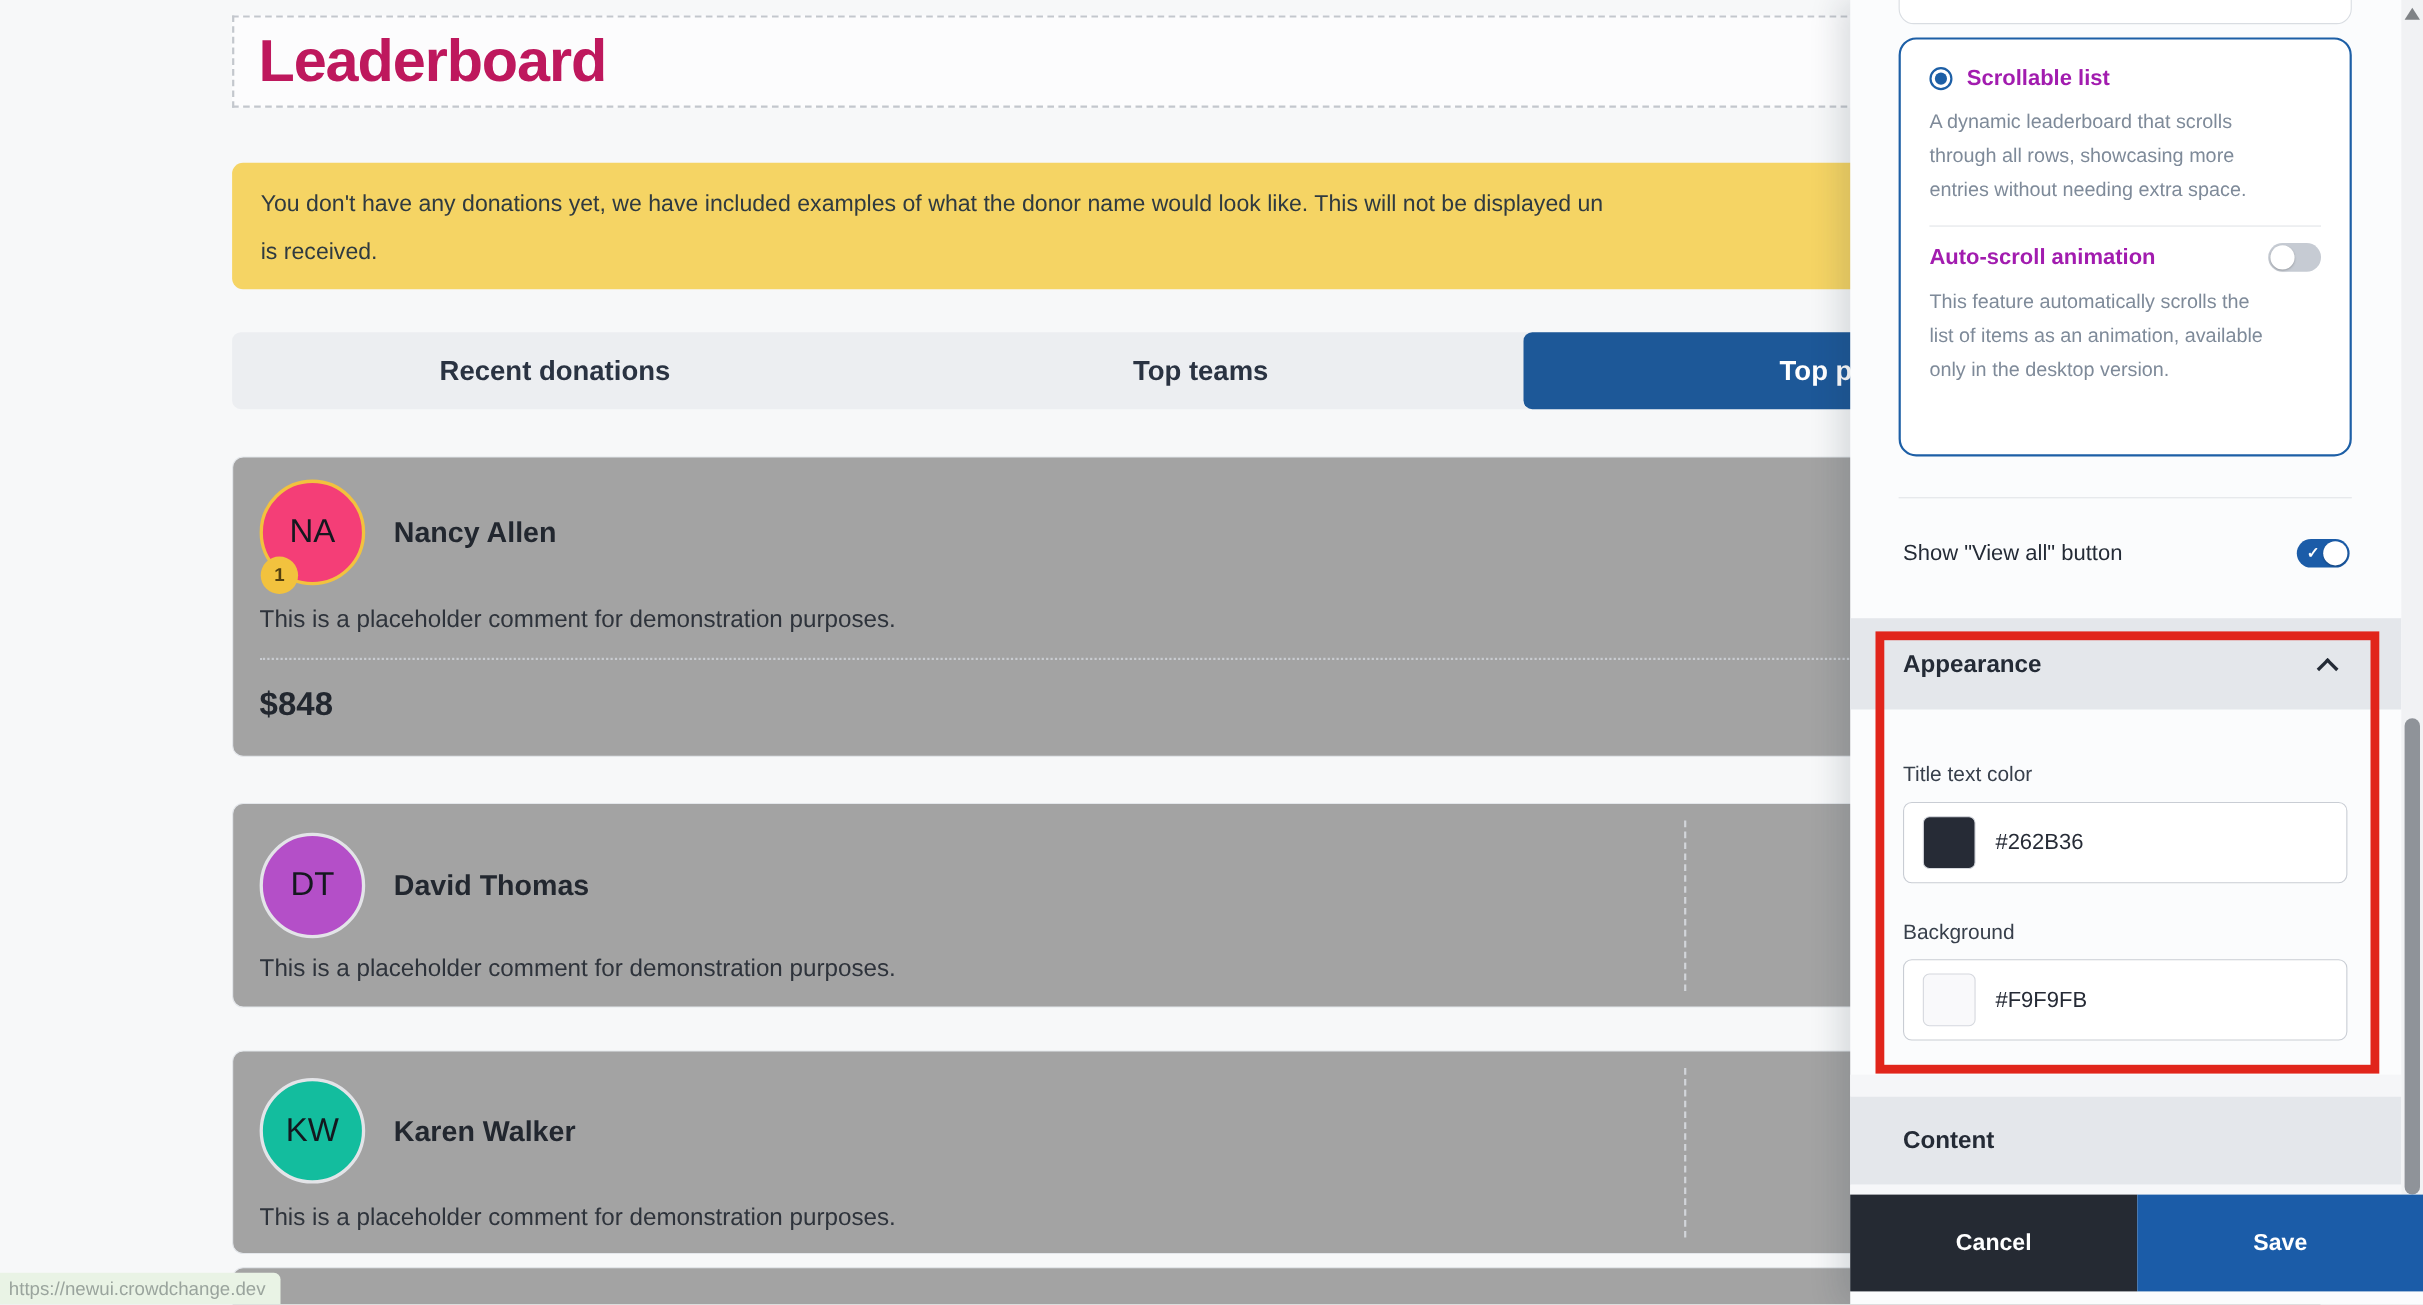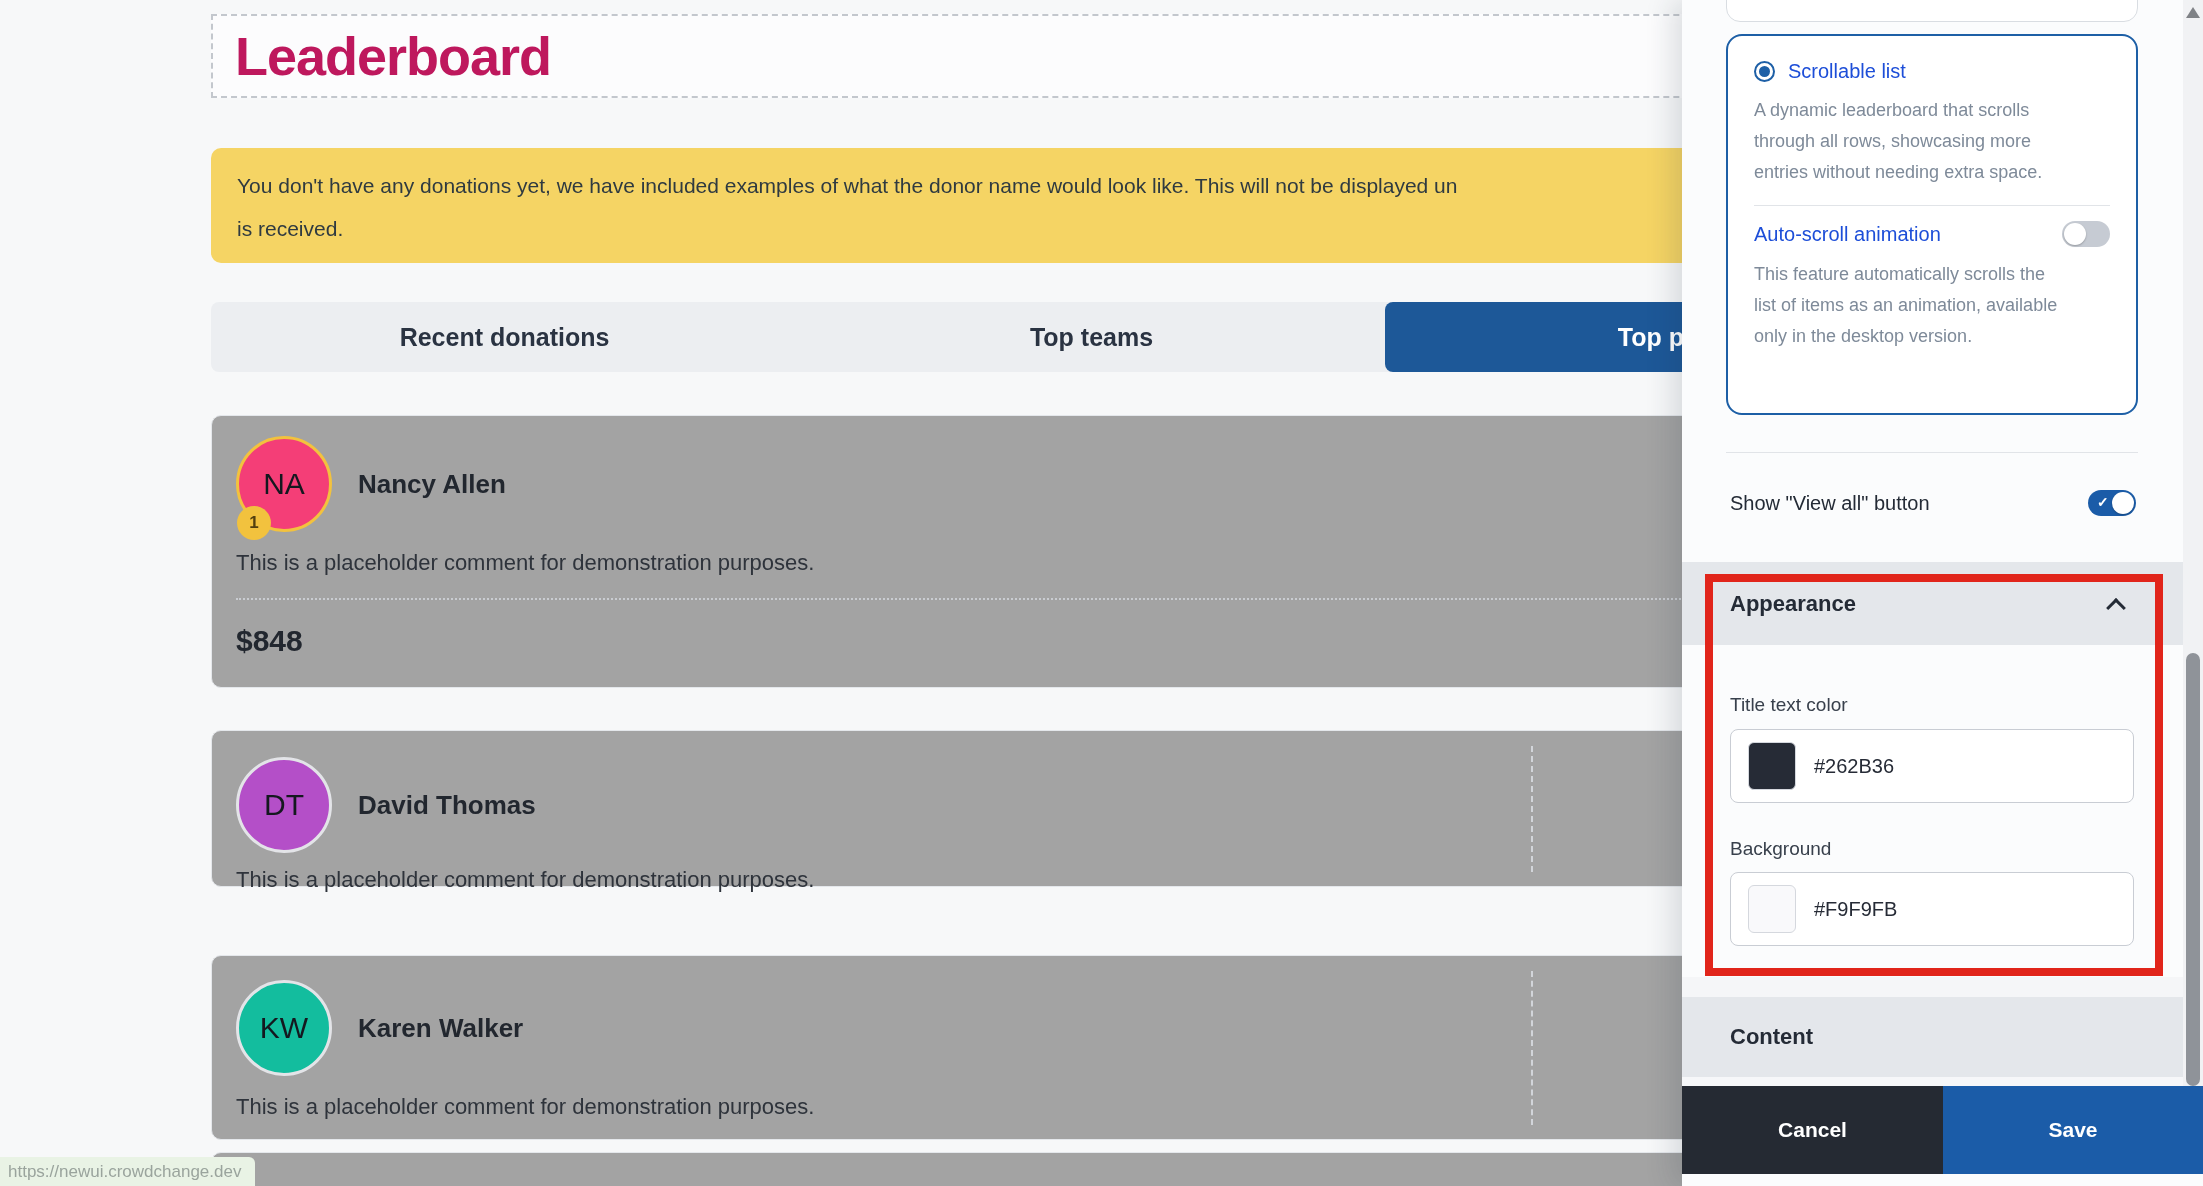--- a/index.html
+++ b/index.html
@@ -18,21 +18,21 @@
 
   .tabbar { position:absolute; left:211px; top:302px; width:1899px; height:70px;
     background:#ECEEF1; border-radius:8px; display:flex; }
   .tab { width:587px; height:70px; display:flex; align-items:center; justify-content:center;
     font-size:25px; font-weight:bold; color:#2A3342; cursor:pointer; }
   .tab.active { background:#1D5898; color:#fff; border-radius:8px; justify-content:flex-end; padding-right:288px; }
 
   .card { position:absolute; left:211px; width:1899px; background:#a3a3a3;
     border:1px solid #E4E7EB; border-radius:10px; padding:20px 24px; }
   .card-0 { top:415px; height:273px; }
-  .card-1 { top:730px; height:157px; padding-top:26px; }
+  .card-1 { top:730px; height:186px; padding-top:26px; }
   .card-2 { top:955px; height:185px; padding-top:24px; }
   .card-peek { top:1152px; height:80px; }
 
   .head-row { display:flex; align-items:center; gap:26px; position:relative; width:fit-content; }
   .avatar { width:96px; height:96px; border-radius:50%; border:3px solid #E3E4E8;
     display:flex; align-items:center; justify-content:center; font-size:30px; color:#14181F; flex:0 0 auto; }
   .rank-badge { position:absolute; left:1px; top:70px; width:34px; height:34px; border-radius:50%;
     background:#F2C23E; display:flex; align-items:center; justify-content:center;
     font-size:17px; font-weight:bold; color:#53400F; }
   .donor-name { font-size:26px; font-weight:bold; color:#22272F; }
@@ -50,21 +50,21 @@
     background:#FBFCFD; box-shadow:-10px 0 26px rgba(30,40,55,.14); z-index:10; }
   .opt-fragment { position:absolute; left:44px; top:-24px; width:412px; height:46px;
     background:#fff; border:1px solid #D9DDE2; border-radius:14px; }
   .opt-card { position:absolute; left:44px; top:34px; width:412px; height:381px;
     background:#fff; border:2px solid #1D5FA6; border-radius:16px; padding:24px 26px; }
   .radio-row { display:flex; align-items:center; gap:13px; }
   .radio { width:21px; height:21px; border-radius:50%; border:2.5px solid #1D5FA6;
     display:flex; align-items:center; justify-content:center; flex:0 0 auto; }
   .radio .dot { width:11px; height:11px; border-radius:50%; background:#1D5FA6; display:none; }
   .radio.checked .dot { display:block; }
-  .opt-label { font-size:20px; font-weight:400; color:#1d4ed8; }
+  .opt-label { font-size:20px; font-weight:700; color:#a21caf; }
   .opt-desc { margin-top:12px; width:305px; font-size:18px; color:#7E8A99; line-height:31px; }
   .opt-div { border-top:1px solid #E1E4E8; margin:17px 0 15px 0; }
   .toggle-row { display:flex; align-items:center; justify-content:space-between; }
 
   .toggle { width:48px; height:26px; border-radius:13px; background:#C6CBD3; position:relative; flex:0 0 auto; cursor:pointer; }
   .toggle .knob { position:absolute; top:2px; left:2px; width:22px; height:22px; border-radius:50%;
     background:#fff; box-shadow:0 1px 2px rgba(0,0,0,.25); }
   .toggle .tick { display:none; position:absolute; left:9px; top:4px; color:#fff; font-size:14px; font-weight:bold; }
   .toggle.on { background:#1B5CA8; }
   .toggle.on .knob { left:auto; right:2px; }

